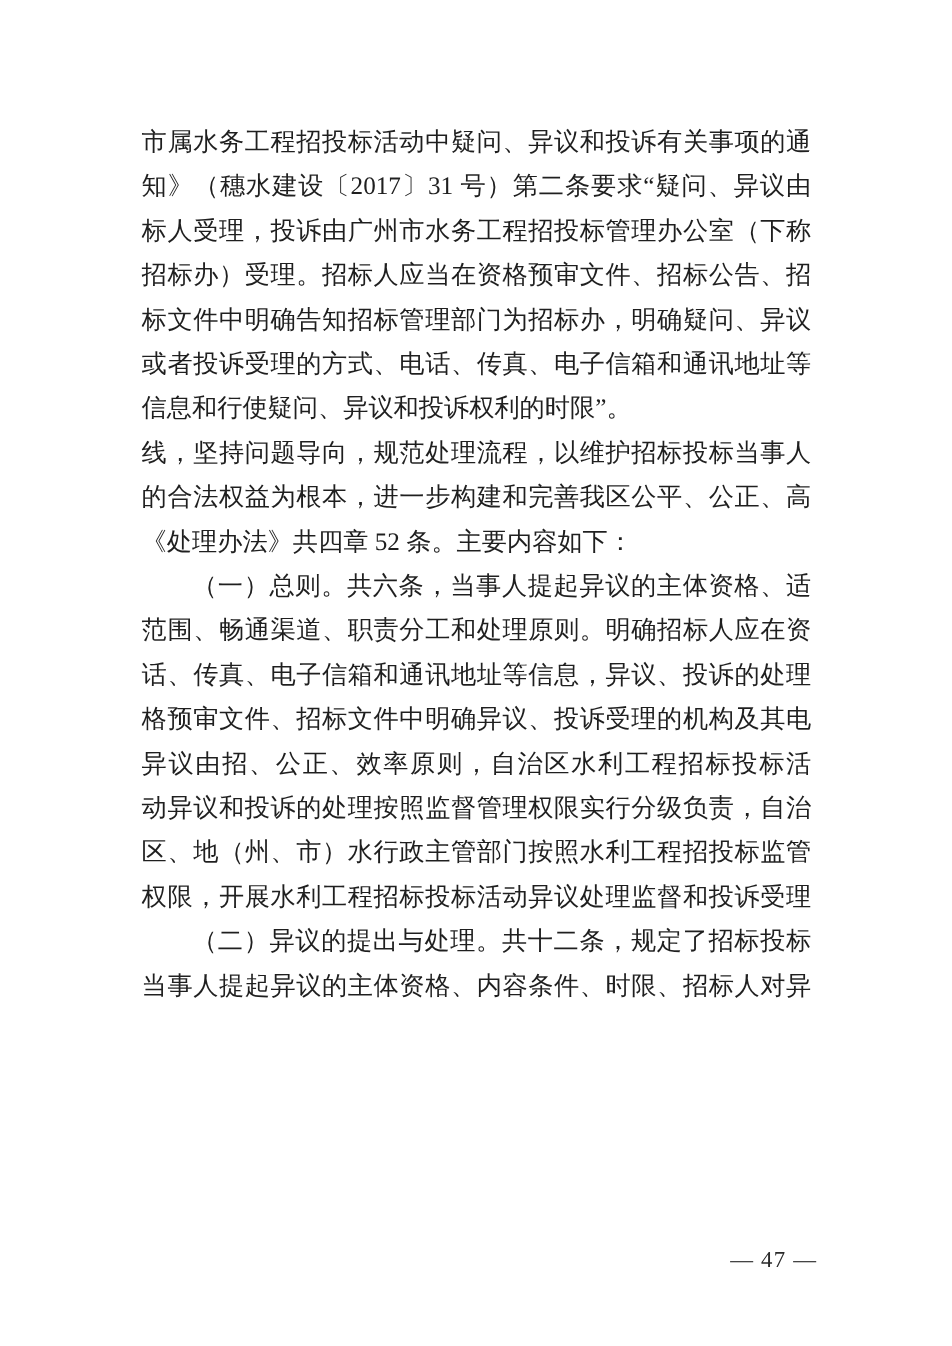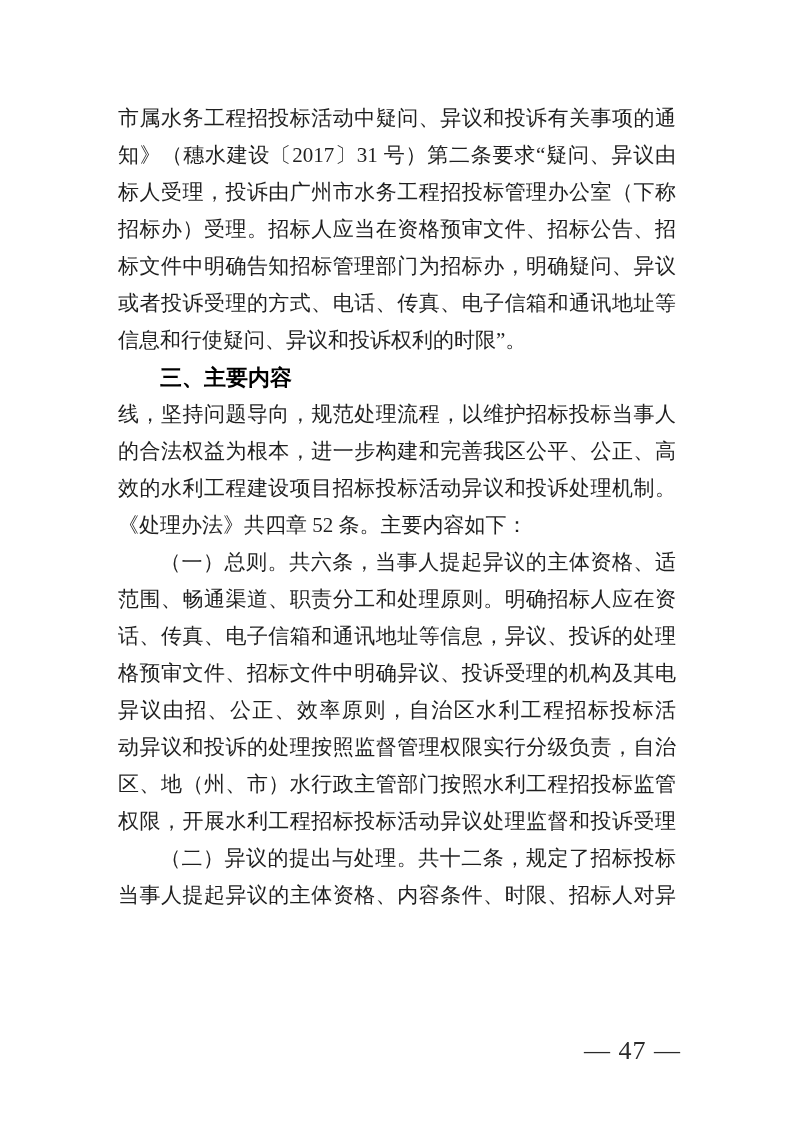--- a/index.html
+++ b/index.html
@@ -47,41 +47,39 @@
     font-size: 22px;
     color: #000000;
     text-indent: 42px;
   }
   .pagenum {
     position: absolute;
     top: 1036px;
     right: 112px;
     height: 30px;
     line-height: 30px;
-    font-size: 26px;
+    font-size: 19px;
     color: #2a2a2a;
     letter-spacing: 1px;
   }
 </style>
 </head>
 <body>
 
 <div class="page">
   <div class="text-block">
     <p class="ln j">市属水务工程招投标活动中疑问、异议和投诉有关事项的通</p>
     <p class="ln j">知》（穗水建设〔2017〕31 号）第二条要求“疑问、异议由招</p>
     <p class="ln j">标人受理，投诉由广州市水务工程招投标管理办公室（下称</p>
     <p class="ln j">招标办）受理。招标人应当在资格预审文件、招标公告、招</p>
     <p class="ln j">标文件中明确告知招标管理部门为招标办，明确疑问、异议</p>
     <p class="ln j">或者投诉受理的方式、电话、传真、电子信箱和通讯地址等</p>
     <p class="ln">信息和行使疑问、异议和投诉权利的时限”。</p>
-    <p class="ln h">三、主要内容</p>
     <p class="ln j">线，坚持问题导向，规范处理流程，以维护招标投标当事人</p>
     <p class="ln j">的合法权益为根本，进一步构建和完善我区公平、公正、高</p>
-    <p class="ln j">效的水利工程建设项目招标投标活动异议和投诉处理机制。</p>
     <p class="ln">《处理办法》共四章 52 条。主要内容如下：</p>
     <p class="ln j i">（一）总则。共六条，当事人提起异议的主体资格、适用</p>
     <p class="ln j">范围、畅通渠道、职责分工和处理原则。明确招标人应在资</p>
     <p class="ln j">话、传真、电子信箱和通讯地址等信息，异议、投诉的处理</p>
     <p class="ln j">格预审文件、招标文件中明确异议、投诉受理的机构及其电</p>
     <p class="ln j">异议由招、公正、效率原则，自治区水利工程招标投标活</p>
     <p class="ln j">动异议和投诉的处理按照监督管理权限实行分级负责，自治</p>
     <p class="ln j">区、地（州、市）水行政主管部门按照水利工程招投标监管</p>
     <p class="ln j">权限，开展水利工程招标投标活动异议处理监督和投诉受理</p>
     <p class="ln j i">（二）异议的提出与处理。共十二条，规定了招标投标</p>

